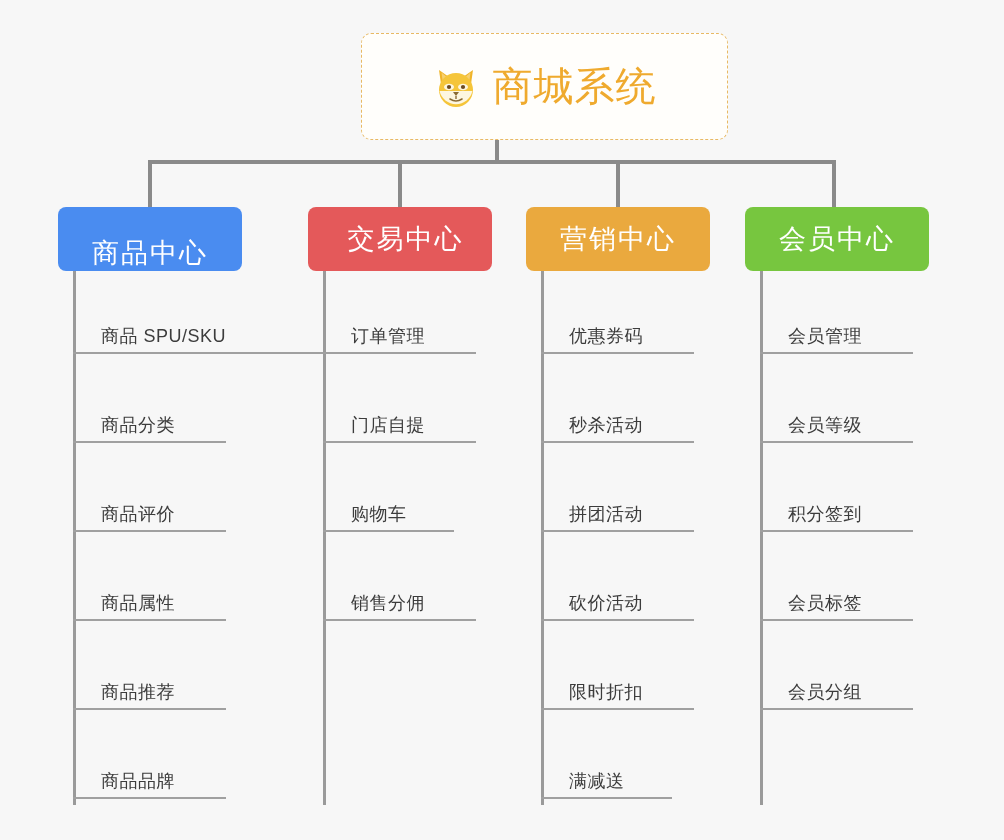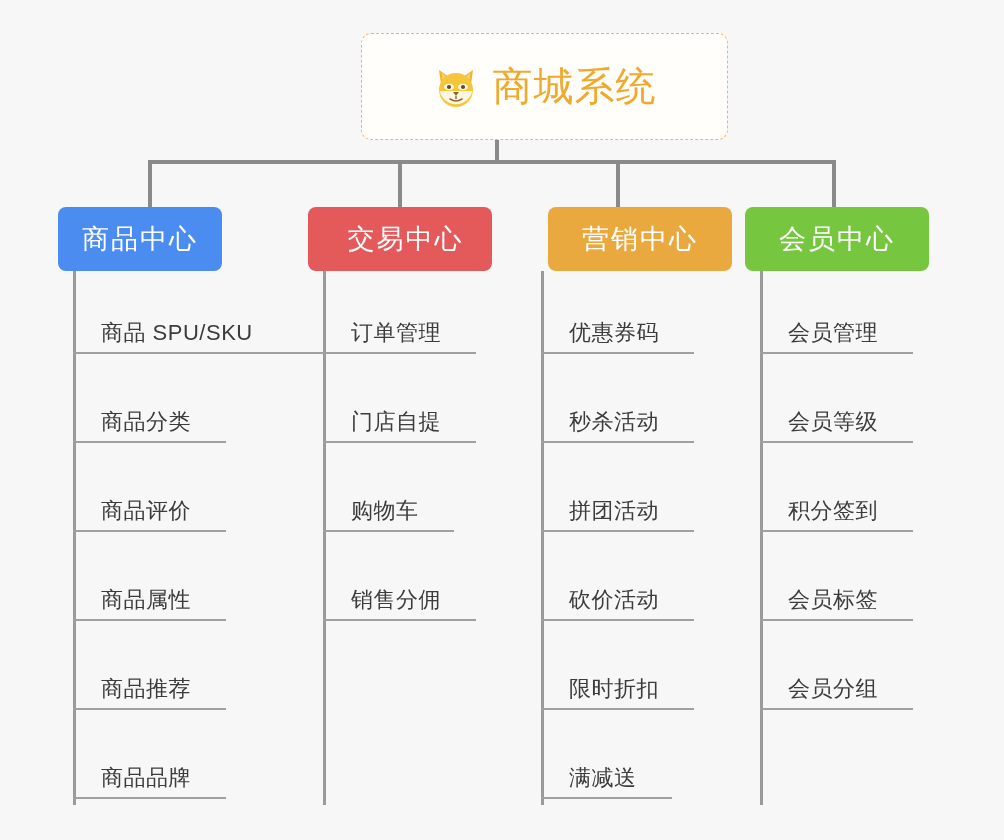--- a/index.html
+++ b/index.html
@@ -107,21 +107,21 @@
   }
   .item {
     position: relative;
     height: 89px;
     box-sizing: border-box;
   }
   .item-label {
     position: absolute;
     left: 43px;
     bottom: 12px;
-    font-size: 22px;
+    font-size: 18px;
     color: #3c3c3c;
     white-space: nowrap;
     letter-spacing: 0.5px;
   }
   .item-rule {
     position: absolute;
     left: 15px;
     bottom: 6px;
     height: 2px;
     background: #a0a0a0;
@@ -154,21 +154,21 @@
   </div>
 
   <div class="conn conn-stem-root"></div>
   <div class="conn conn-bus"></div>
   <div class="conn conn-drop" style="left:148px;"></div>
   <div class="conn conn-drop" style="left:398px;"></div>
   <div class="conn conn-drop" style="left:616px;"></div>
   <div class="conn conn-drop" style="left:832px;"></div>
 
   <div class="column" style="left:58px;">
-    <div class="cat-box" style="width:164px;background:#4a8cf0;">
+    <div class="cat-box" style="width:184px;background:#4a8cf0;align-items:flex-end;">
       <span>商品中心</span>
     </div>
     <div class="items">
       <div class="spine" style="height:534px;"></div>
       <div class="item">
         <span class="item-label">商品 SPU/SKU</span>
         <span class="item-rule" style="width:262px;"></span>
       </div>
       <div class="item">
         <span class="item-label">商品分类</span>
@@ -212,21 +212,21 @@
         <span class="item-rule" style="width:131px;"></span>
       </div>
       <div class="item">
         <span class="item-label">销售分佣</span>
         <span class="item-rule" style="width:153px;"></span>
       </div>
     </div>
   </div>
 
   <div class="column" style="left:526px;">
-    <div class="cat-box" style="width:184px;background:#eaa93e;margin-left:22px;">
+    <div class="cat-box" style="width:184px;background:#eaa93e;">
       <span>营销中心</span>
     </div>
     <div class="items">
       <div class="spine" style="height:534px;"></div>
       <div class="item">
         <span class="item-label">优惠券码</span>
         <span class="item-rule" style="width:153px;"></span>
       </div>
       <div class="item">
         <span class="item-label">秒杀活动</span>

